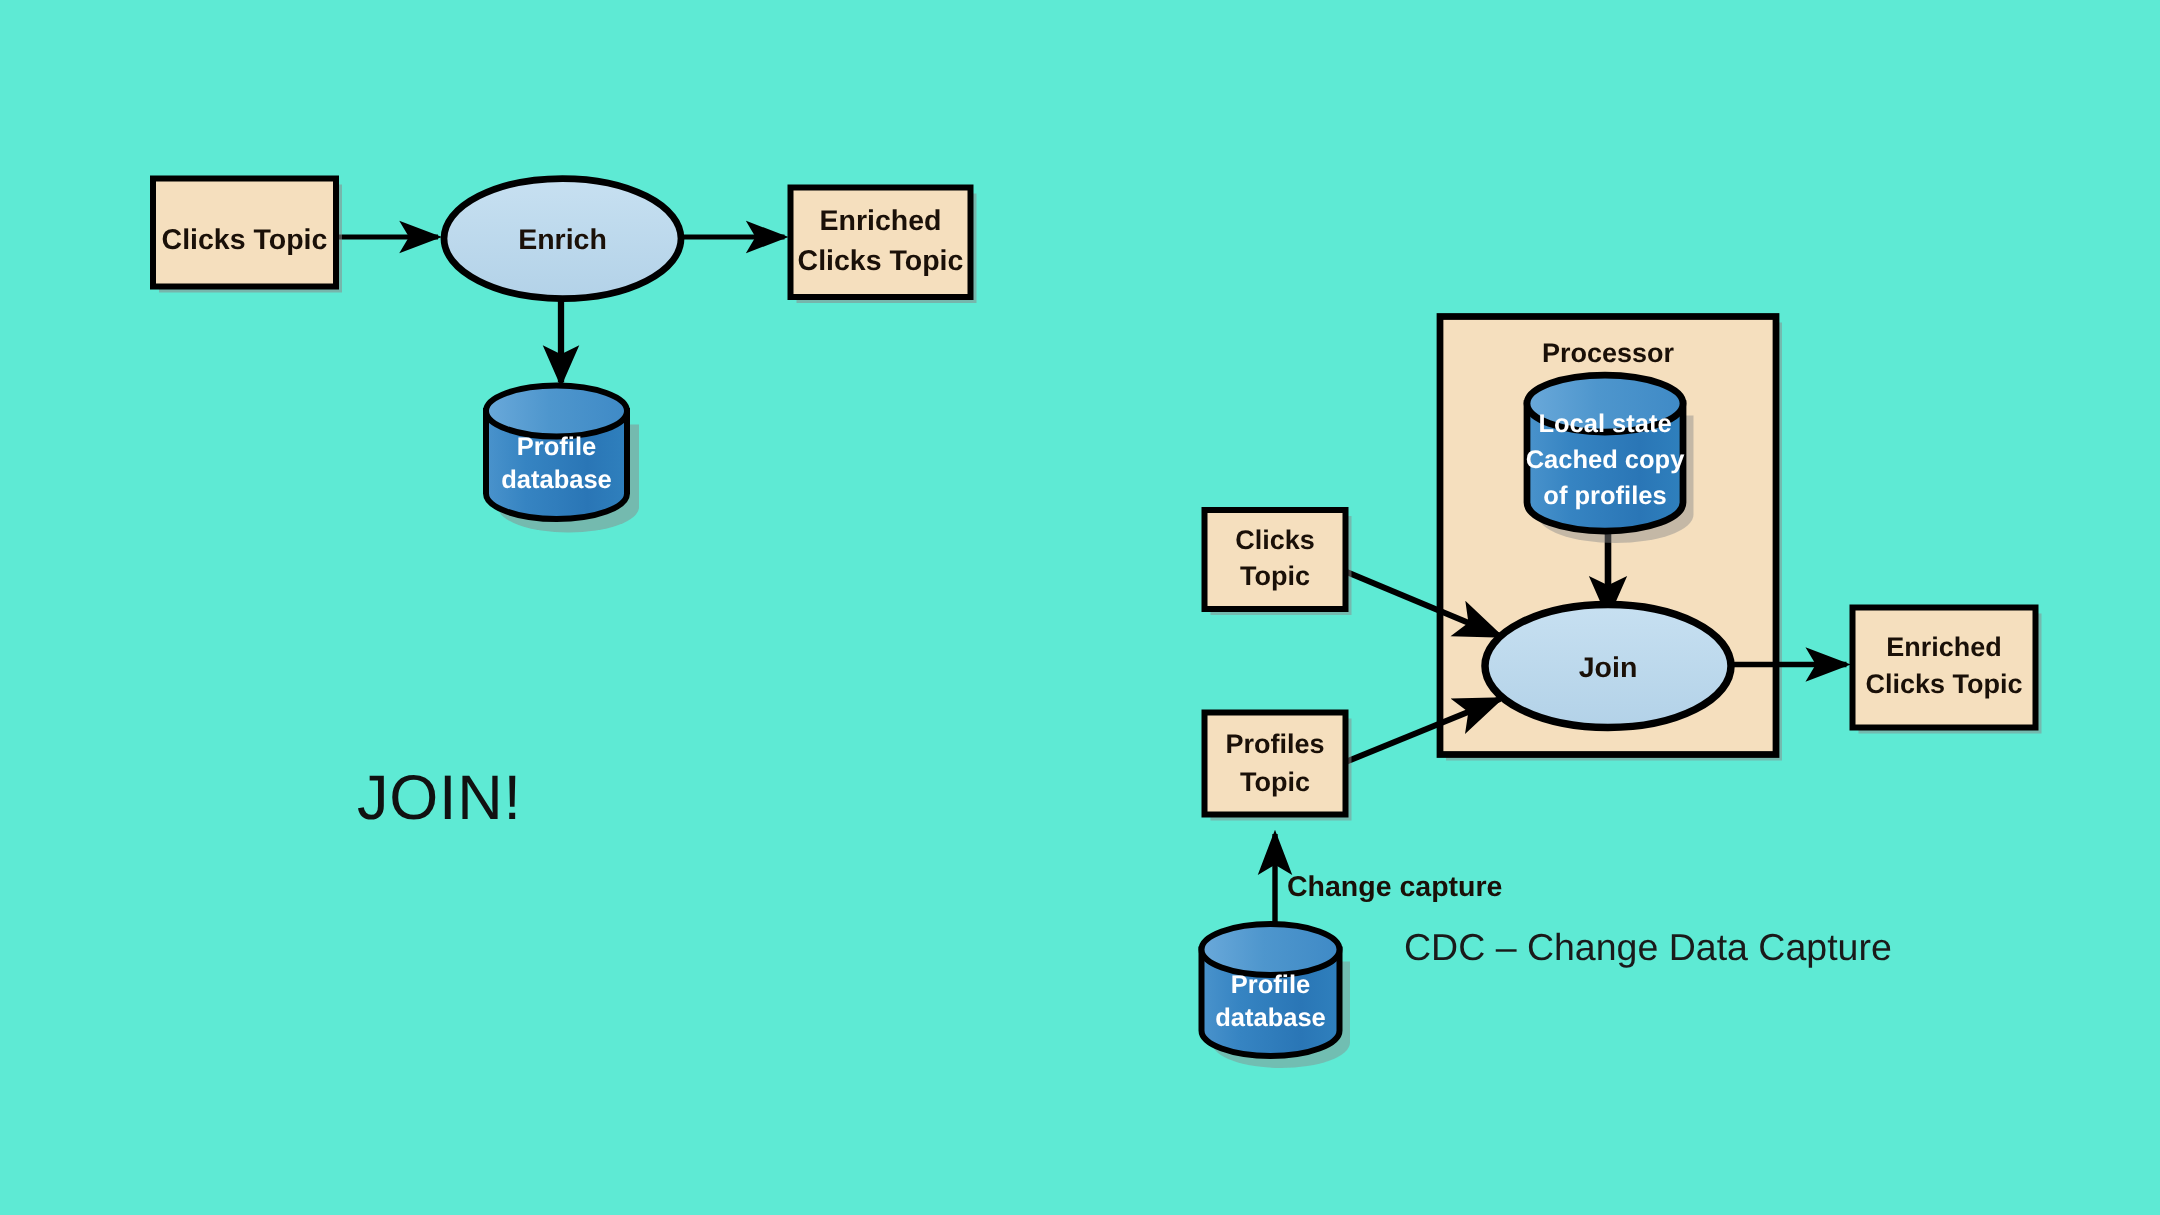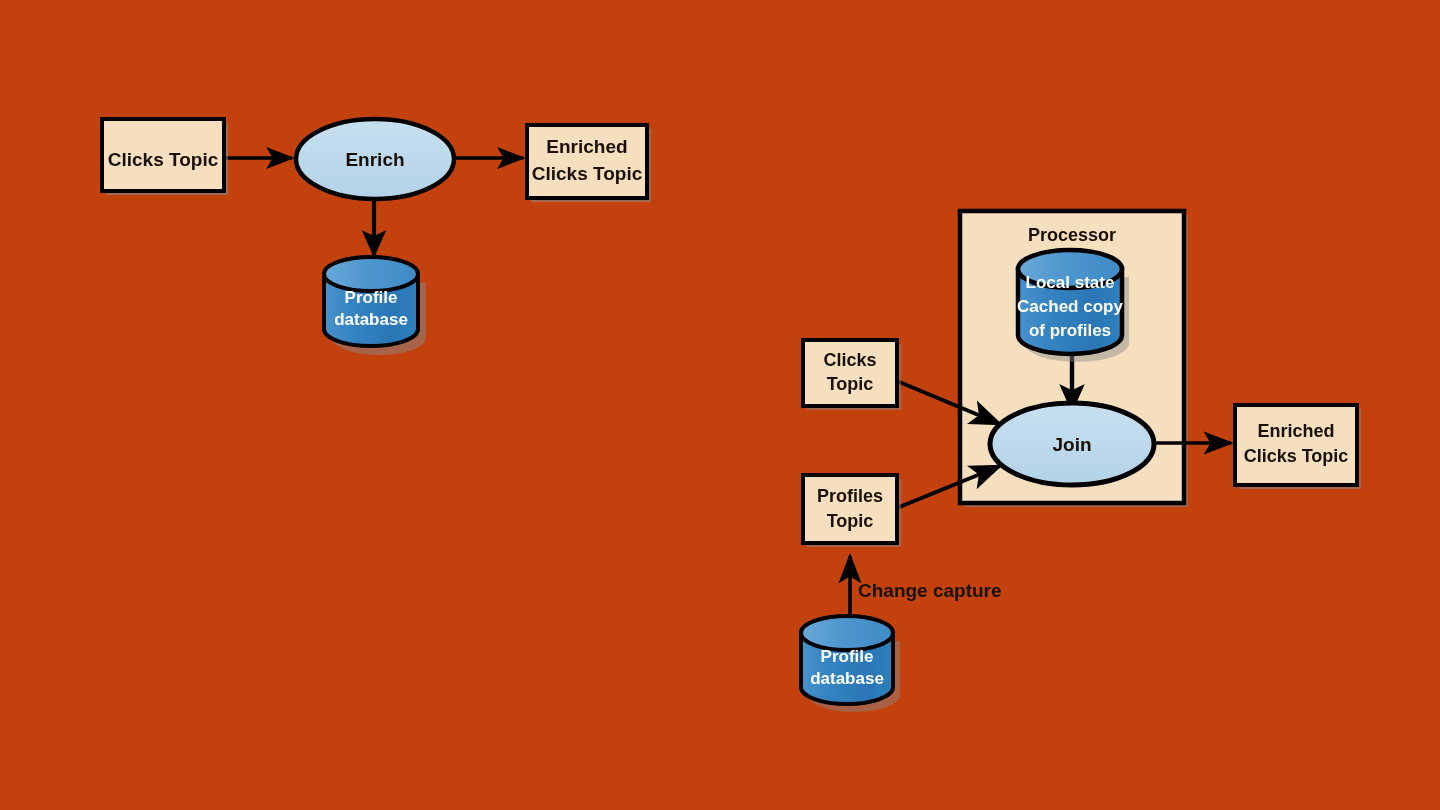--- a/index.html
+++ b/index.html
@@ -12,21 +12,21 @@
     height: 810px;
     position: relative;
     font-family: "Liberation Sans", sans-serif;
     overflow: hidden;
   }
   #slide {
     position: absolute;
     left: 0; top: 0;
     width: 1440px;
     height: 810px;
-    background: #c2410c;
+    background: #5eead4;
   }
   .svg-layer {
     position: absolute;
     left: 0; top: 0;
     width: 1440px;
     height: 810px;
   }
   .txt {
     position: absolute;
     color: #000000;
@@ -201,16 +201,18 @@
       <g>
         <path d="M804,636 L804,690 A46,17 0 0 0 896,690 L896,636 Z" fill="#8a8a8a" opacity="0.45" transform="translate(4,5)"></path>
         <path d="M801,633 L801,687 A46,17 0 0 0 893,687 L893,633 Z" fill="url(#cylBody)" stroke="#000" stroke-width="4"></path>
         <ellipse cx="847" cy="633" rx="46" ry="17" fill="url(#cylTop)" stroke="#000" stroke-width="4"></ellipse>
         <text class="dgm-text-white" x="847" y="662" font-size="17" text-anchor="middle">Profile</text>
         <text class="dgm-text-white" x="847" y="684" font-size="17" text-anchor="middle">database</text>
       </g>
     </g>
   </svg>
 
-
+  <div class="txt join-headline">JOIN!</div>
+
+  <div class="txt cdc-label">CDC – Change Data Capture</div>
 
 
 </div>
 
 </body></html>

